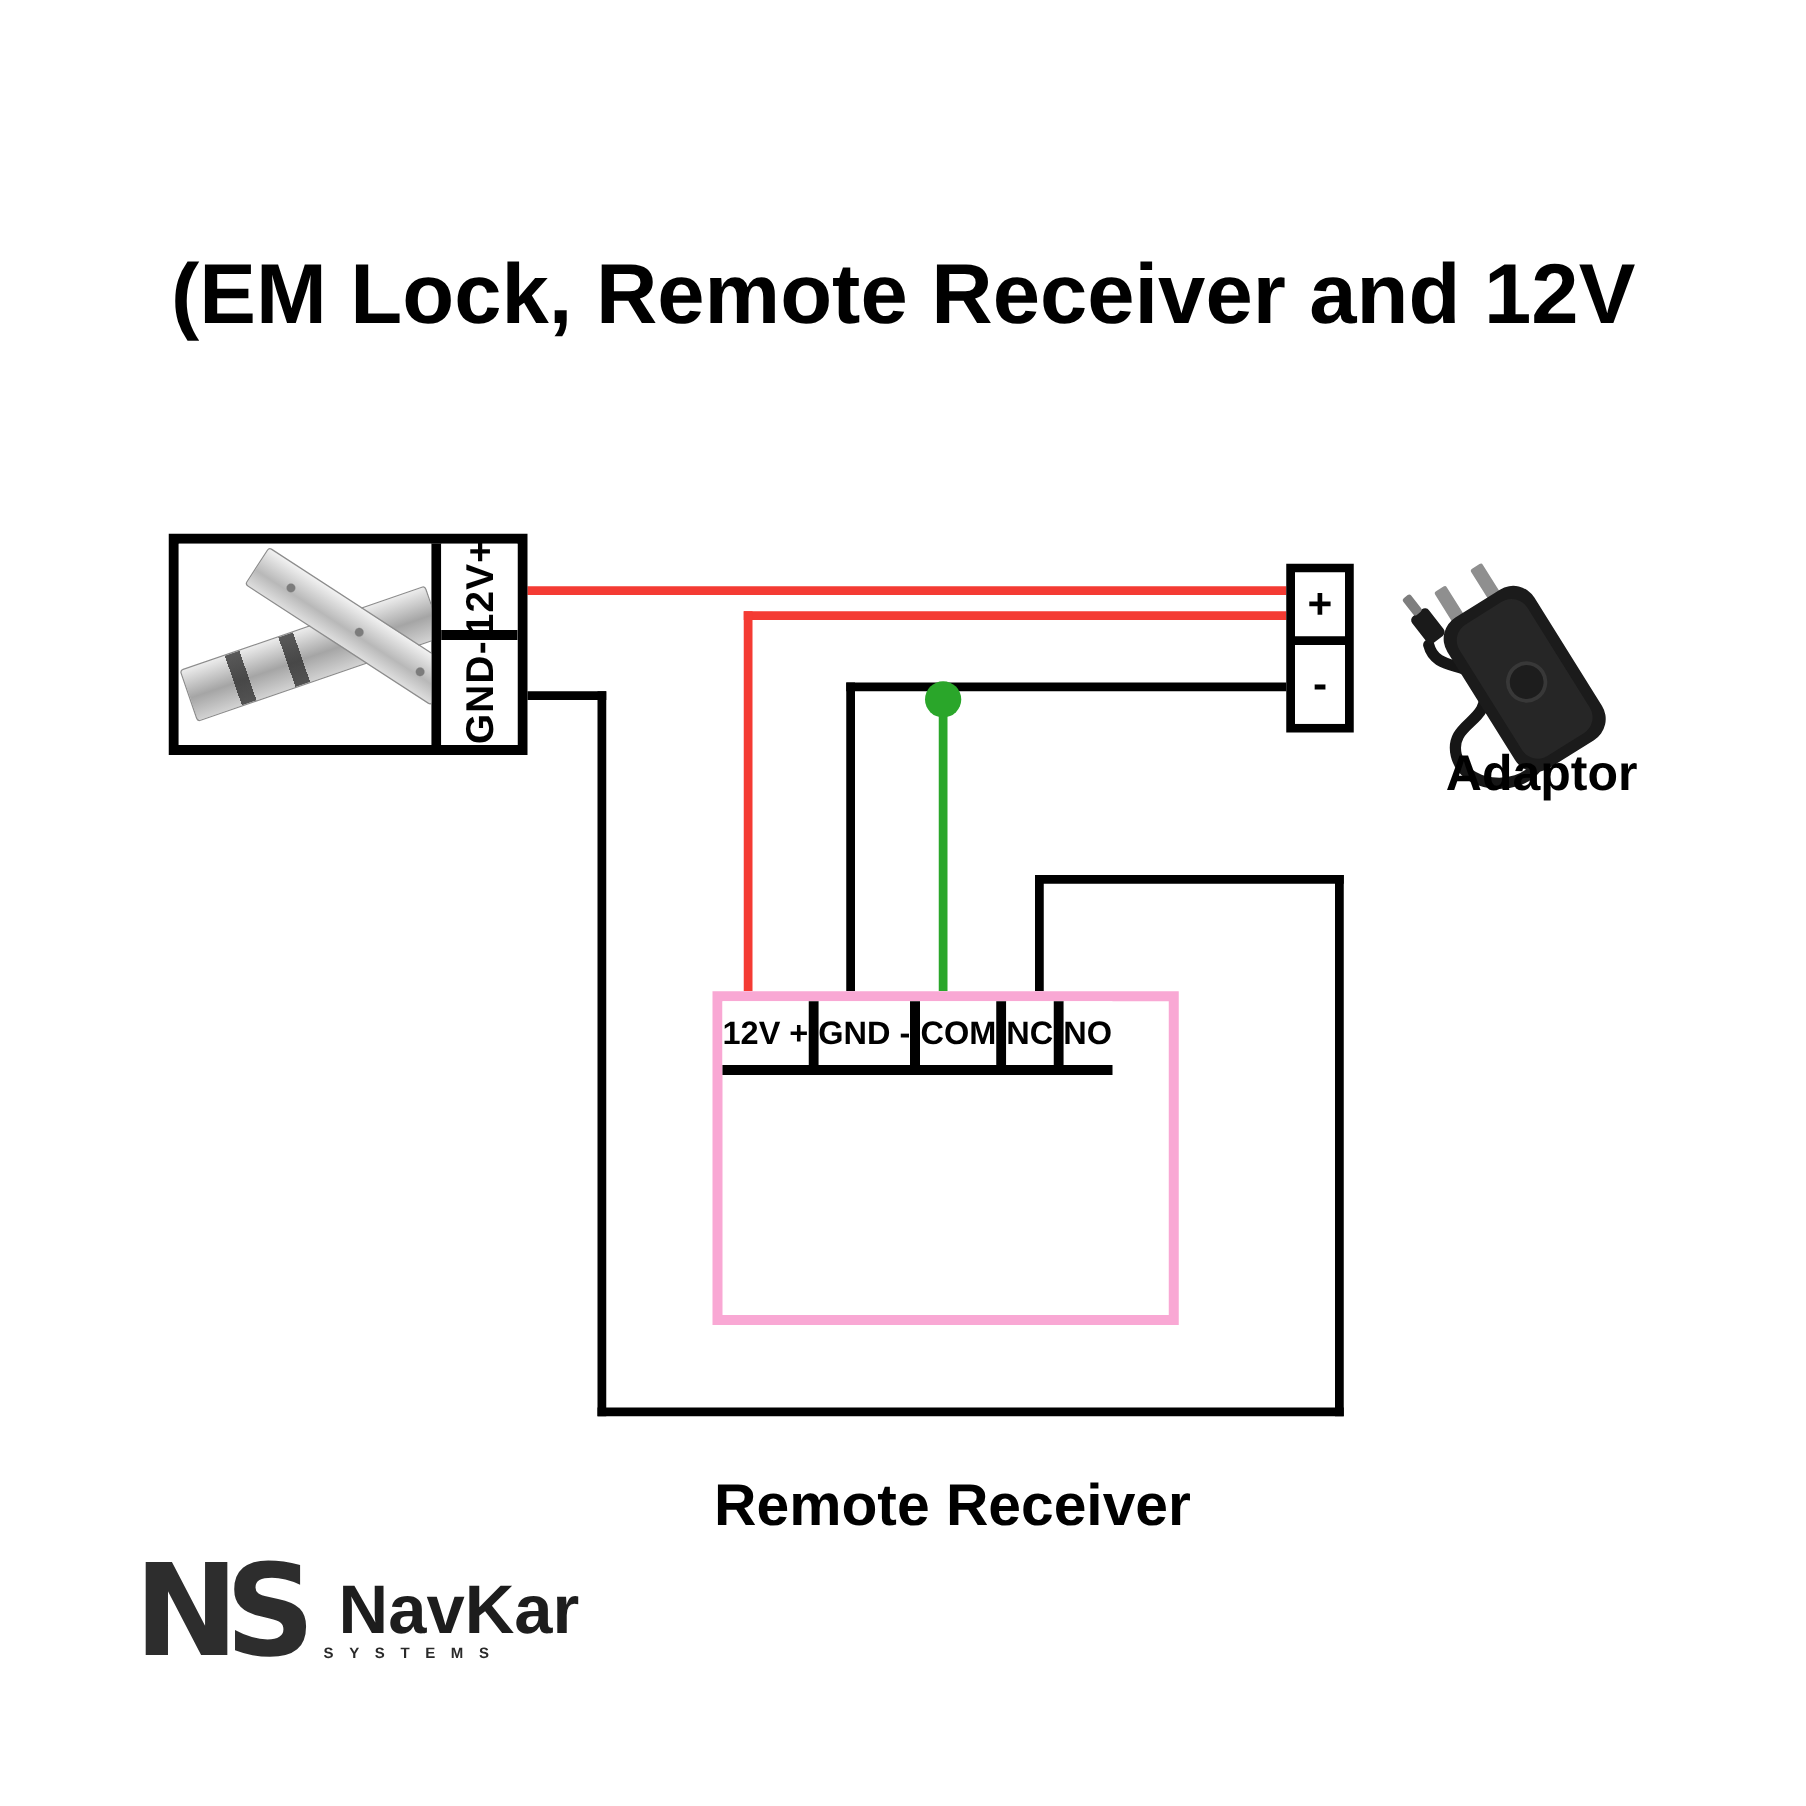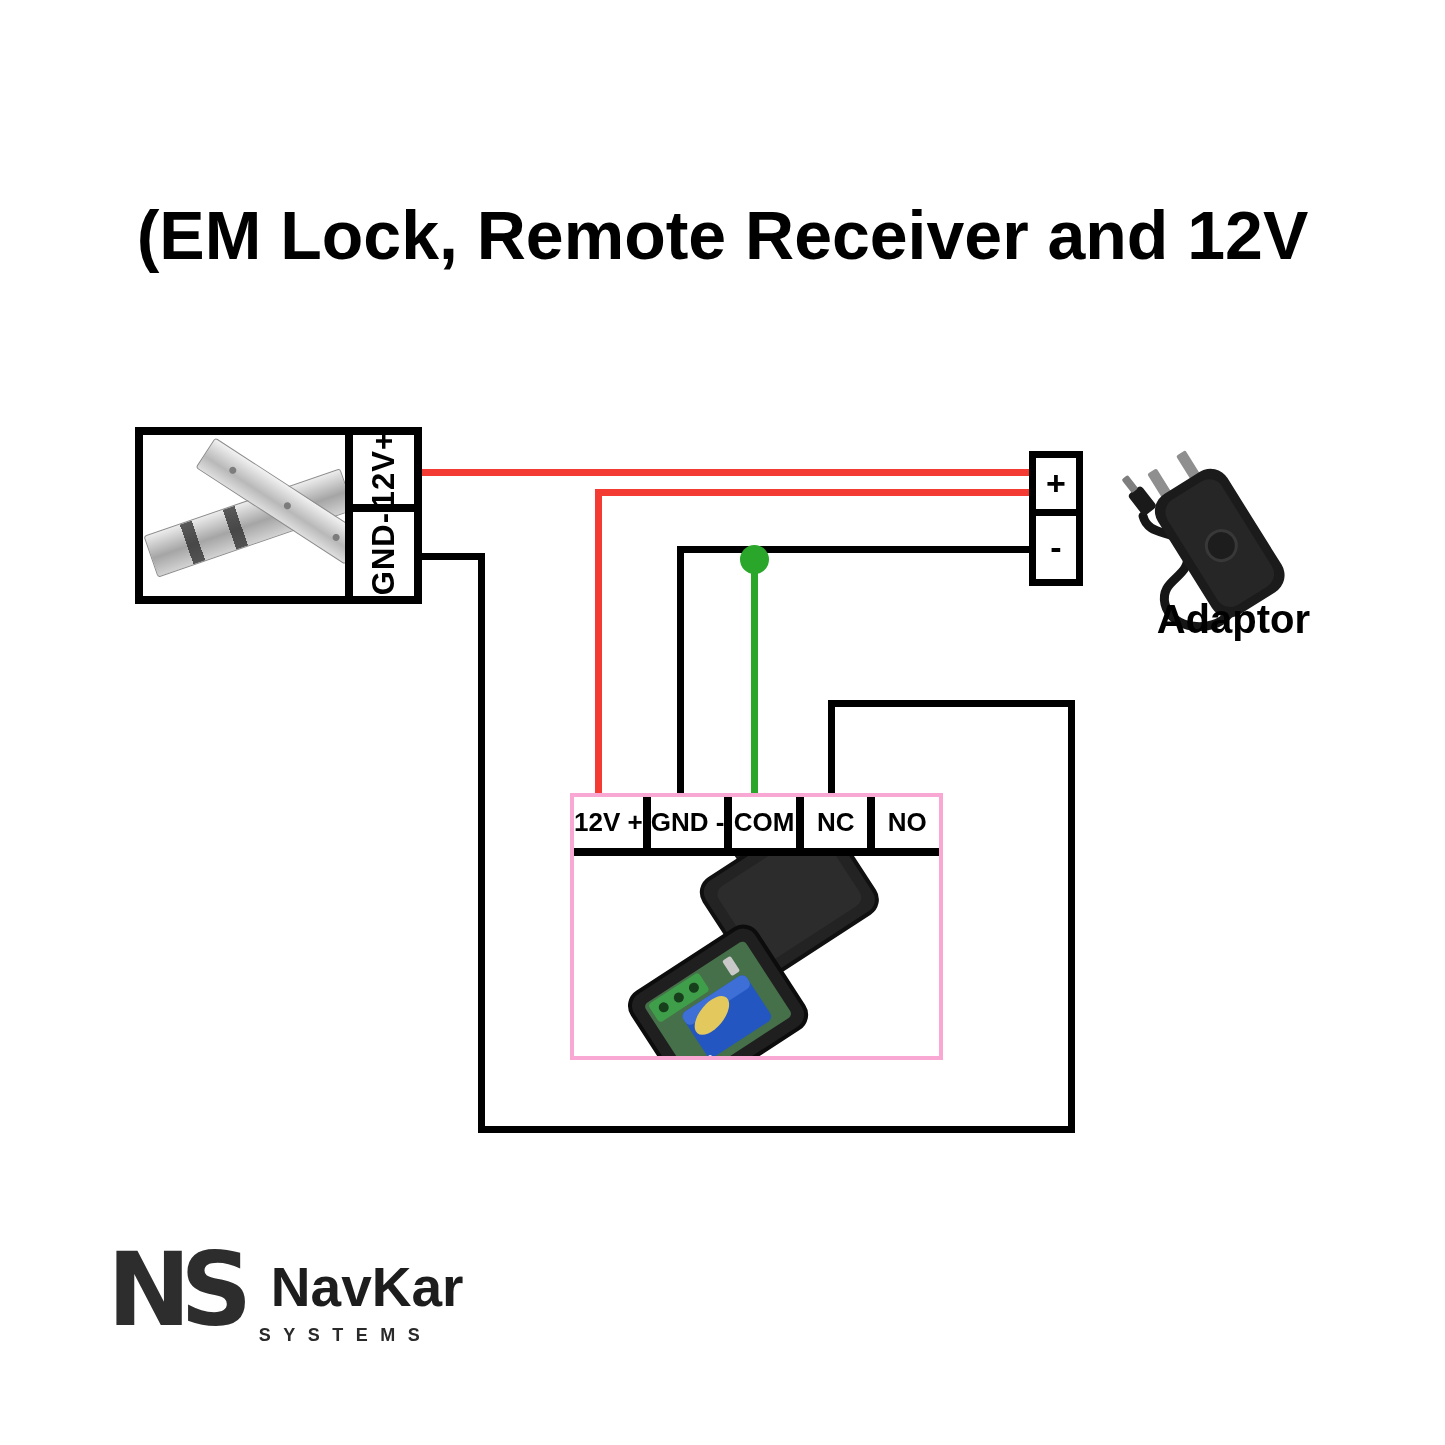--- a/index.html
+++ b/index.html
@@ -58,36 +58,36 @@
   .ad-box{position:absolute;left:1029px;top:451px;width:54px;height:135px;border:7px solid #000;
           background:#fff;display:flex;flex-direction:column;}
   .ad-cell{display:flex;align-items:center;justify-content:center;font-size:34px;font-weight:bold;
            background:#fff;color:var(--ink);}
   .ad-cell.top{height:58px;border-bottom:7px solid #000;}
   .ad-cell.bottom{flex:1;}
   .ad-img{position:absolute;left:1097px;top:428px;width:200px;height:215px;}
   .ad-label{left:1110px;top:597px;width:200px;font-size:40px;text-align:right;}
 
   
-  .rx-box{position:absolute;left:570px;top:793px;width:373px;height:267px;border:4px solid #f9a8d4;
-          background:#fff;display:flex;flex-direction:column;}
+  .rx-box{position:absolute;left:570px;top:793px;width:373px;height:267px;border:8px solid #f9a8d4;
+          background:#fff;display:flex;flex-direction:row;}
   .rx-terms{height:59px;border-bottom:8px solid #000;display:flex;}
   .rx-term{flex:1;display:flex;align-items:center;justify-content:center;border-right:8px solid #000;
            font-size:26px;font-weight:bold;background:#fff;color:var(--ink);white-space:nowrap;}
   .rx-term:last-child{border-right:none;}
   .rx-photo{flex:1;position:relative;overflow:hidden;}
   .rx-label{left:562px;top:1176px;width:400px;font-size:47px;}
 
   
   .logo{position:absolute;left:106px;top:1250px;display:flex;align-items:flex-start;gap:16px;}
   .logo-mark{font-size:102px;line-height:0.78;font-weight:bold;letter-spacing:-11px;
              color:var(--logo-ink);transform:scaleX(.98);font-family:"DejaVu Sans",sans-serif;}
   .logo-text{display:flex;flex-direction:column;margin-top:10px;}
   .logo-name{font-size:55px;font-weight:bold;color:#1d1d1d;line-height:1;margin-left:12px;}
-  .logo-sub{font-size:18px;font-weight:bold;letter-spacing:12.5px;color:#2a2a2a;margin-top:10px;}
+  .logo-sub{font-size:12px;font-weight:bold;letter-spacing:12.5px;color:#2a2a2a;}
 </style>
 </head>
 <body>
 
 <div class="canvas">
 
   <div class="subtitle">
     <div>(EM Lock, Remote Receiver and 12V</div>
   </div>
 
@@ -177,20 +177,21 @@
           <rect x="86" y="110" width="76" height="54" rx="6" fill="#2356c0"></rect>
           <rect x="86" y="110" width="76" height="15" rx="6" fill="#3d6fd6"></rect>
           <ellipse cx="112" cy="128" rx="23" ry="12" fill="#e3c85e" transform="rotate(-18 112 128)"></ellipse>
 
           <rect x="66" y="160" width="24" height="9" rx="2" fill="#ededed"></rect>
           <rect x="150" y="88" width="10" height="18" rx="2" fill="#c9c9c9"></rect>
         </g>
       </svg>
     </div>
   </div>
+  <div class="comp-label rx-label">Remote Receiver</div>
 
   <div class="logo">
     <div class="logo-mark">NS</div>
     <div class="logo-text">
       <div class="logo-name">NavKar</div>
       <div class="logo-sub">SYSTEMS</div>
     </div>
   </div>
 
 </div>

